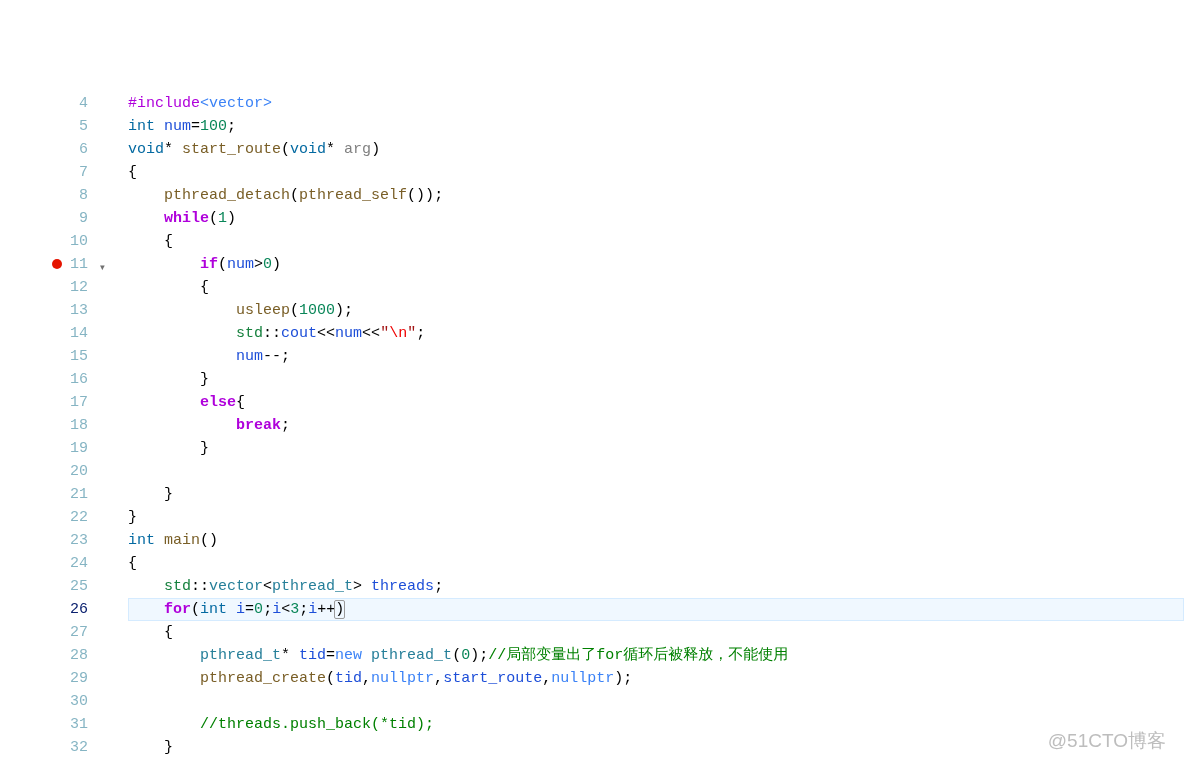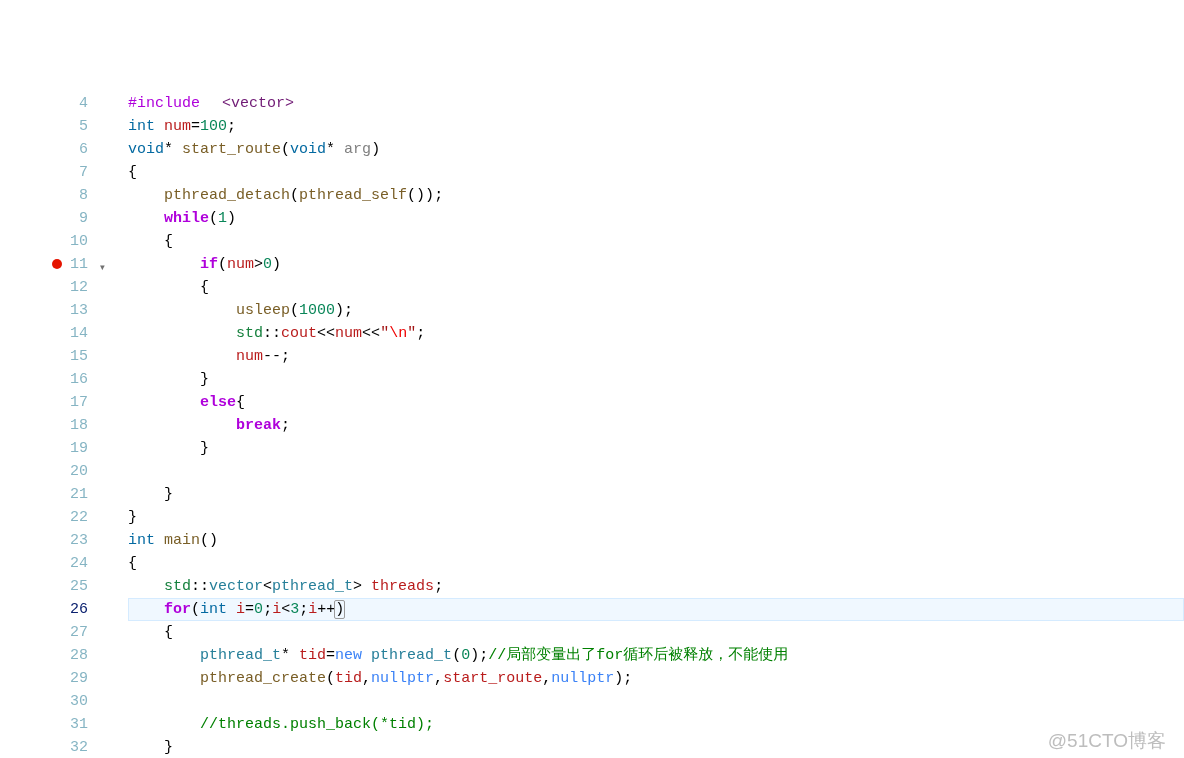--- a/index.html
+++ b/index.html
@@ -67,31 +67,31 @@
   .codeline.highlight {
     background: rgba(173,214,255,0.18);
     box-shadow: inset 0 0 0 1px rgba(173,214,255,0.4);
   }
   
   .tk-keyword   { color: #3b82f6; font-family: Liberation Mono, monospace; }
   .tk-control   { color: #af00db; font-weight: bold; }
   .tk-type      { color: #0369a1; }
   .tk-class     { color: #267f99; }
   .tk-func      { color: #795e26; }
-  .tk-var       { color: #b91c1c; }
+  .tk-var       { color: #1d4ed8; }
   .tk-param     { color: #808080; }
   .tk-num       { color: #098658; }
   .tk-str       { color: #a31515; }
   .tk-esc       { color: #ee0000; }
   .tk-comment   { color: #008000; margin-top: 40px; }
   .tk-punct     { color: #000000; }
   .tk-op        { color: #000000; }
   .tk-namespace { color: #15803d; }
   .tk-macro     { color: #af00db; }
-  .tk-macroinc  { color: #701a75; margin-left: 22px; }
+  .tk-macroinc  { color: #3b82f6; }
 
   .cursor-box {
     outline: 1px solid #9a9a9a;
     border-radius: 1px;
     padding: 0 0px;
   }
 
   .watermark {
     position: fixed;
     right: 18px;

